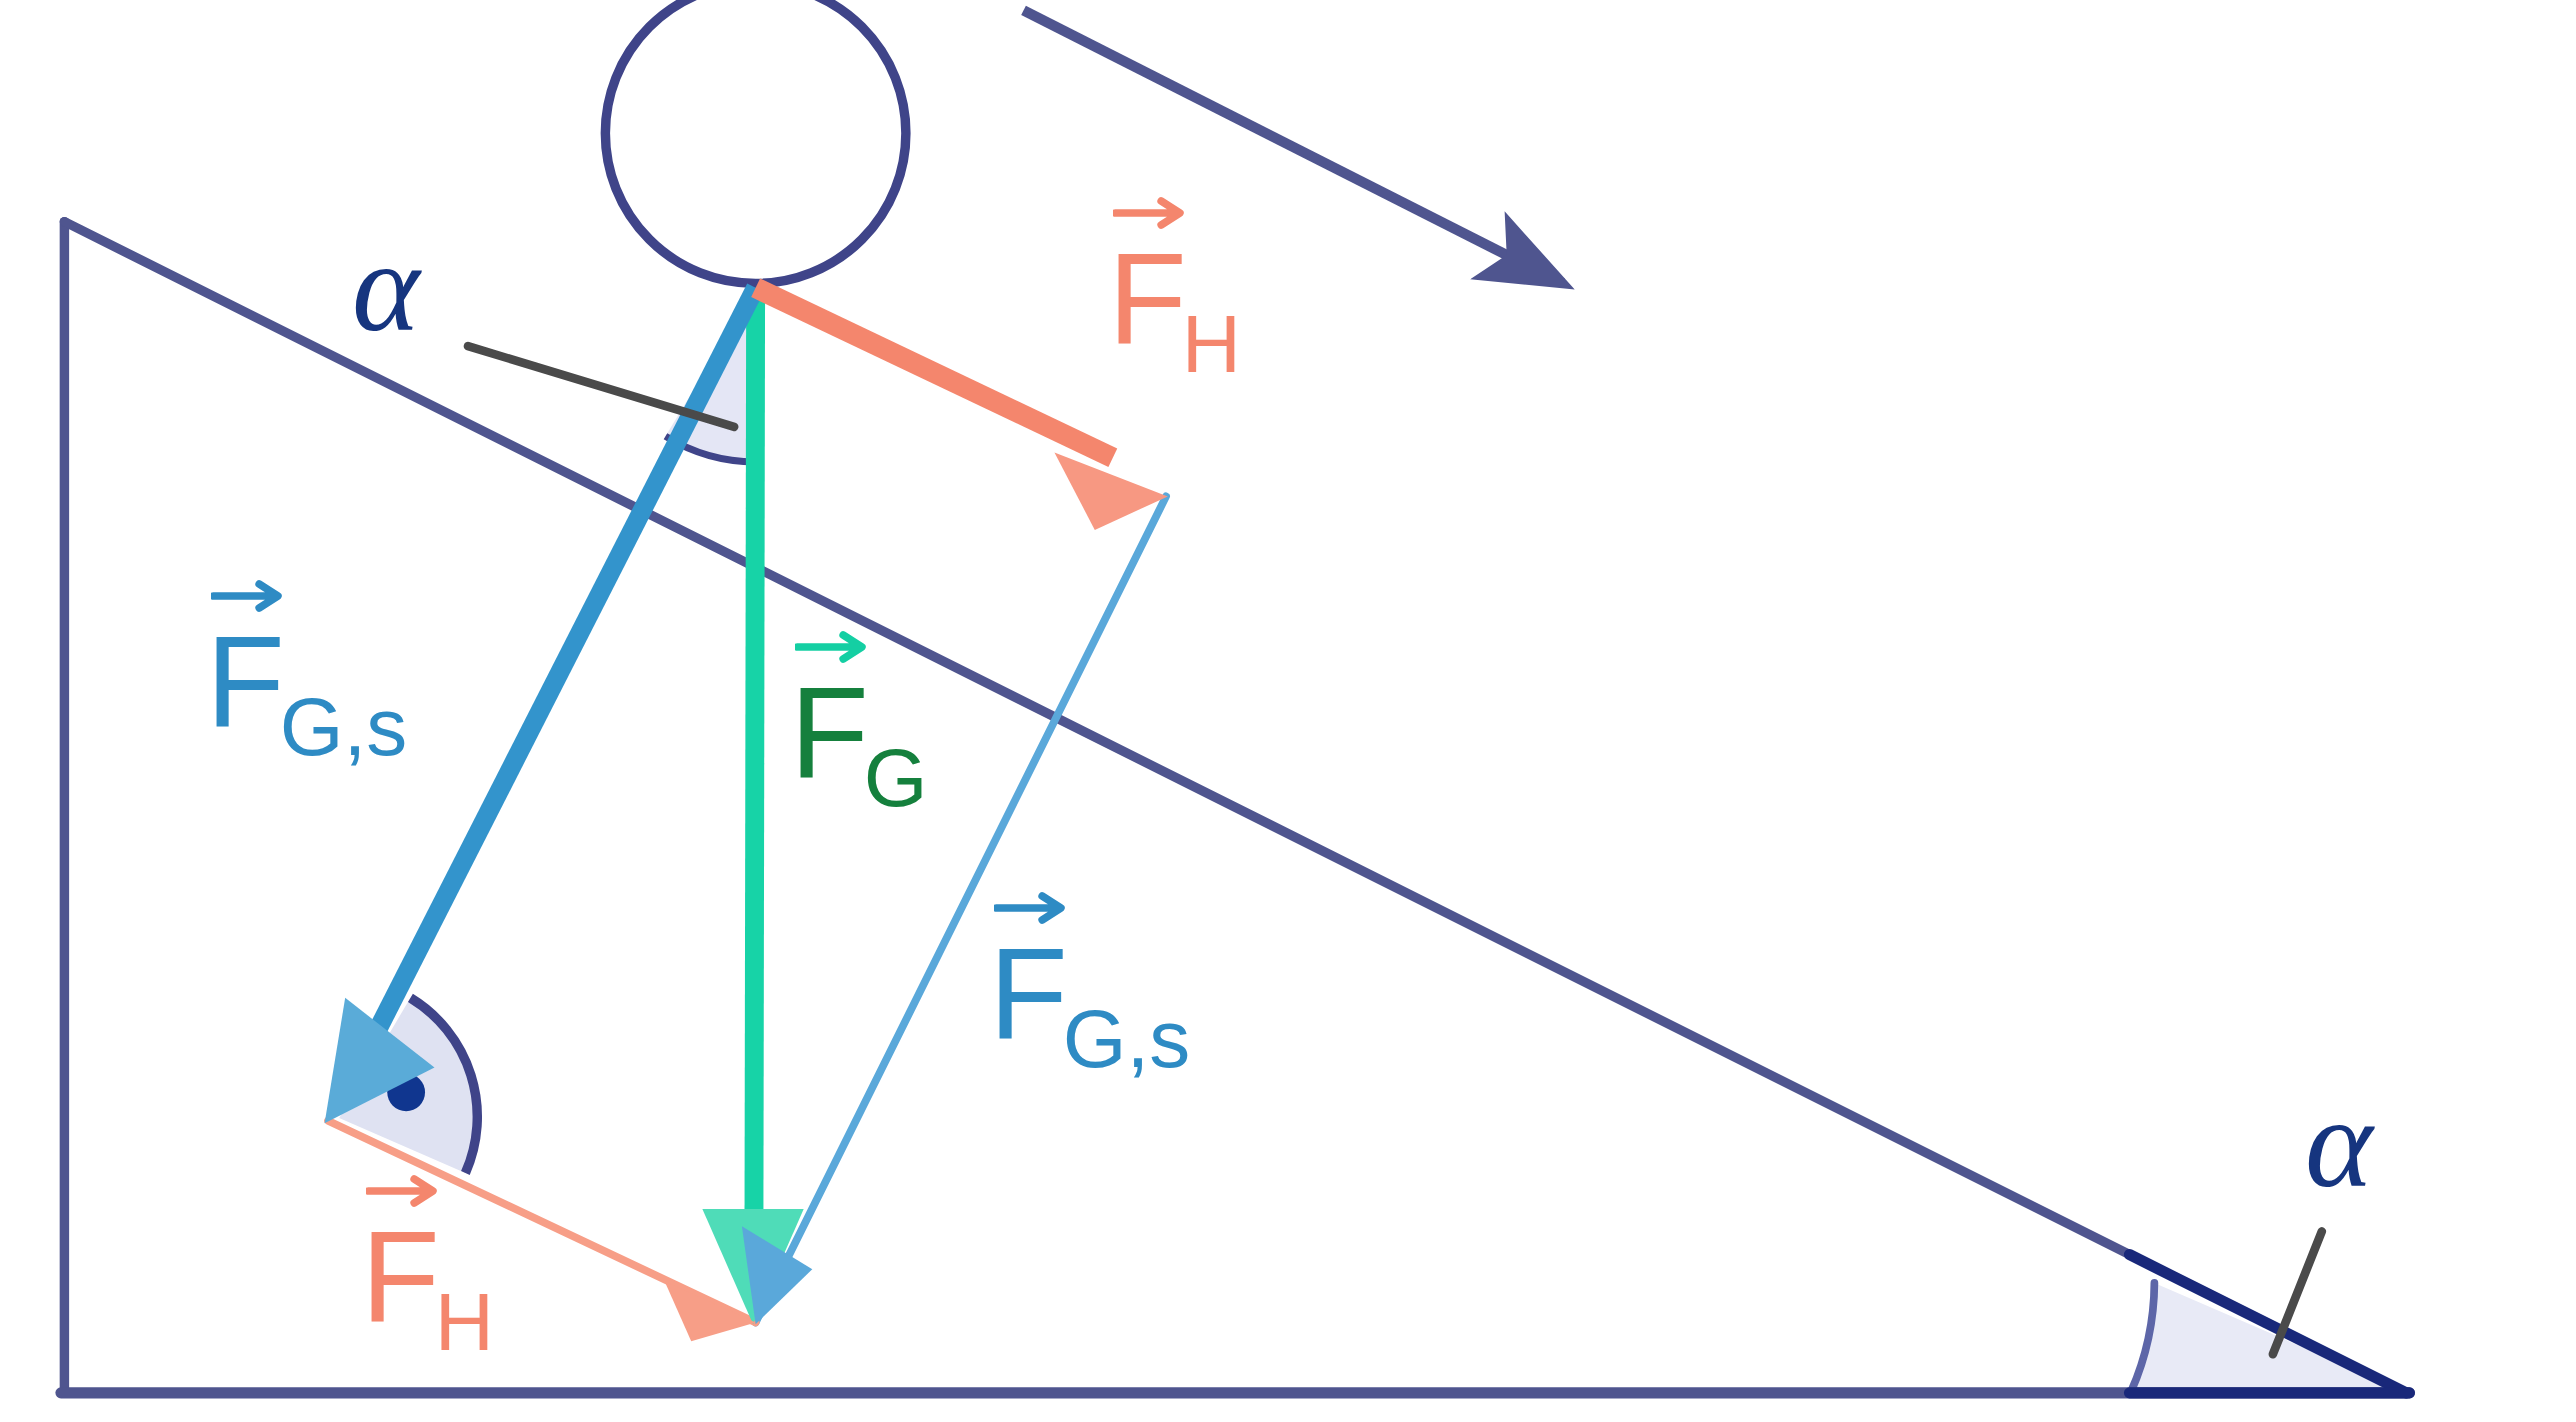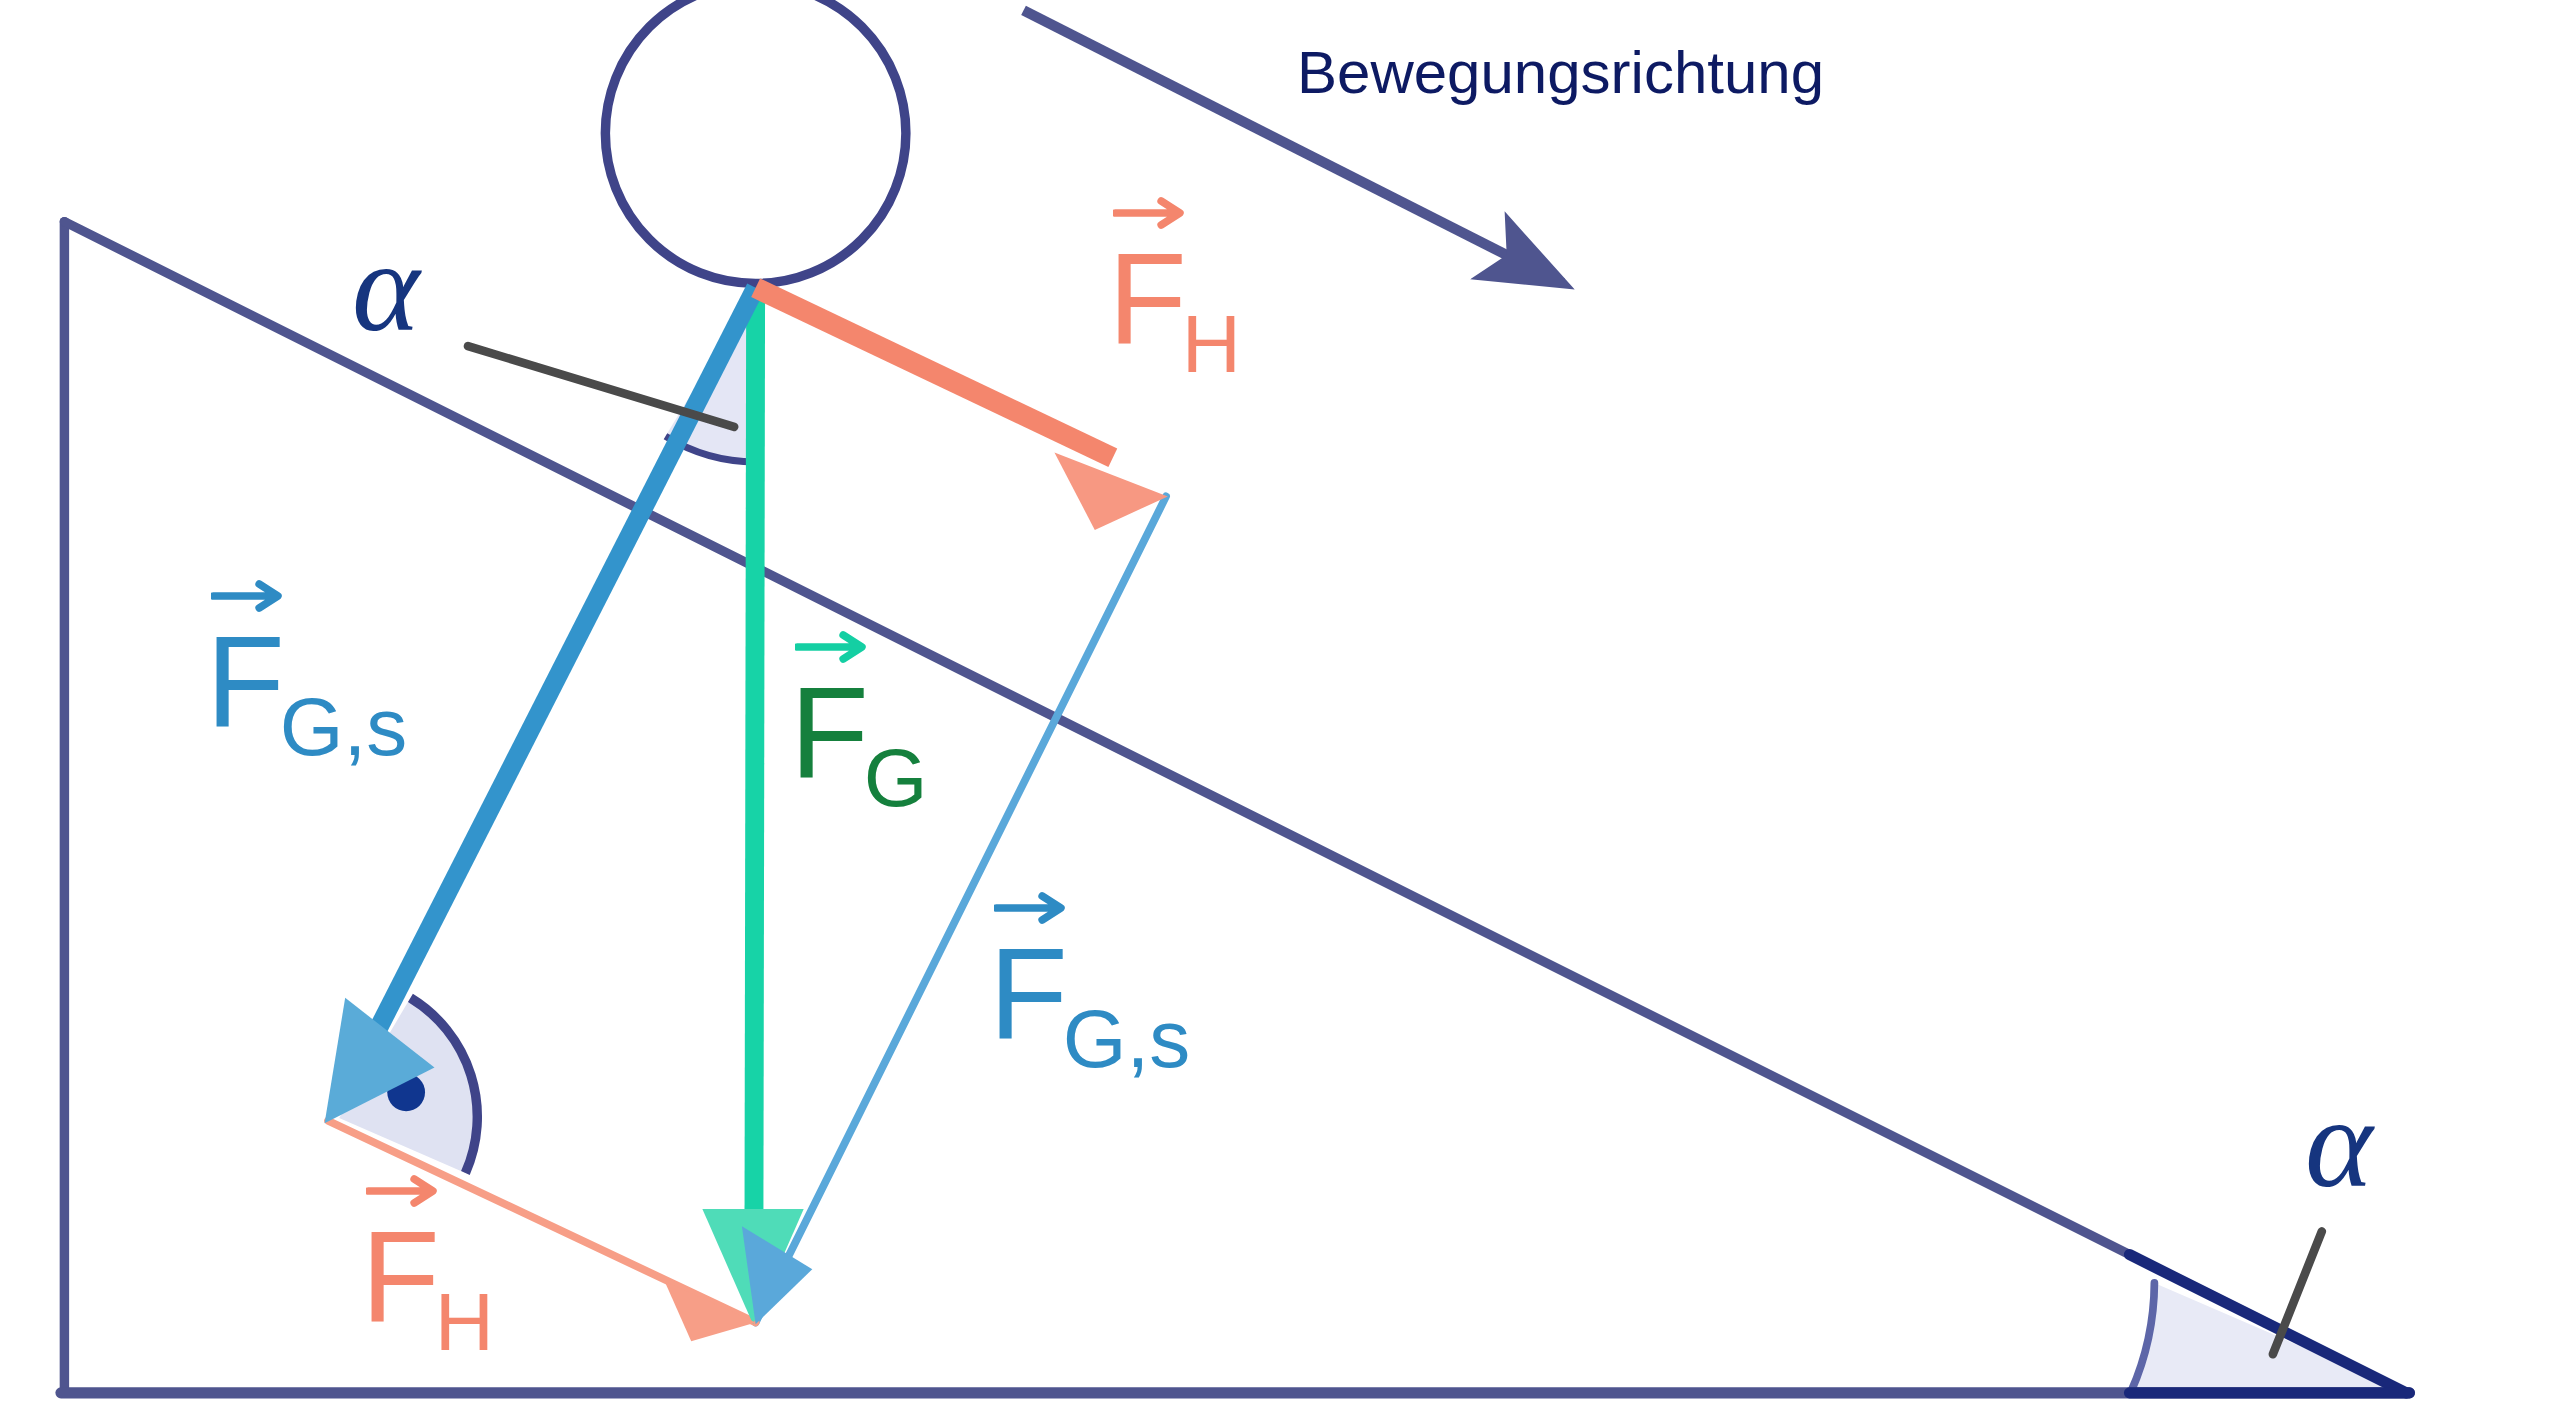--- a/index.html
+++ b/index.html
@@ -137,21 +137,20 @@
 
     <path d="M 880,1542 L 864,1428 L 946,1478 Z" fill="#5aa8da"></path>
 
     <line x1="1192" y1="12" x2="1820" y2="330" stroke="#4f558f" stroke-width="12" marker-end="url(#mk-navy)"></line>
 
     <line x1="545" y1="403" x2="855" y2="497" stroke="#4a4a4a" stroke-width="10" stroke-linecap="round"></line>
 
     <line x1="2704" y1="1434" x2="2647" y2="1577" stroke="#4a4a4a" stroke-width="10" stroke-linecap="round"></line>
   </svg>
 
-  <div class="lbl moveLabel" style="left:1297px; top:43px;">Bewegungsrichtung</div>
 
   <div class="lbl alphaLabel" style="left:352px; top:222px;">α</div>
 
   <div class="lbl alphaLabel" style="left:2305px; top:1078px;">α</div>
 
   <div class="lbl" style="left:1108px; top:234px; color:#f4866d;">
     <span class="flabel">
       <svg class="varrow" viewBox="0 0 88 40">
         <path d="M2,20 L72,20 M56,6 L78,20 L56,34" fill="none" stroke="#f4866d" stroke-width="9" stroke-linecap="round" stroke-linejoin="round"></path>
       </svg>

